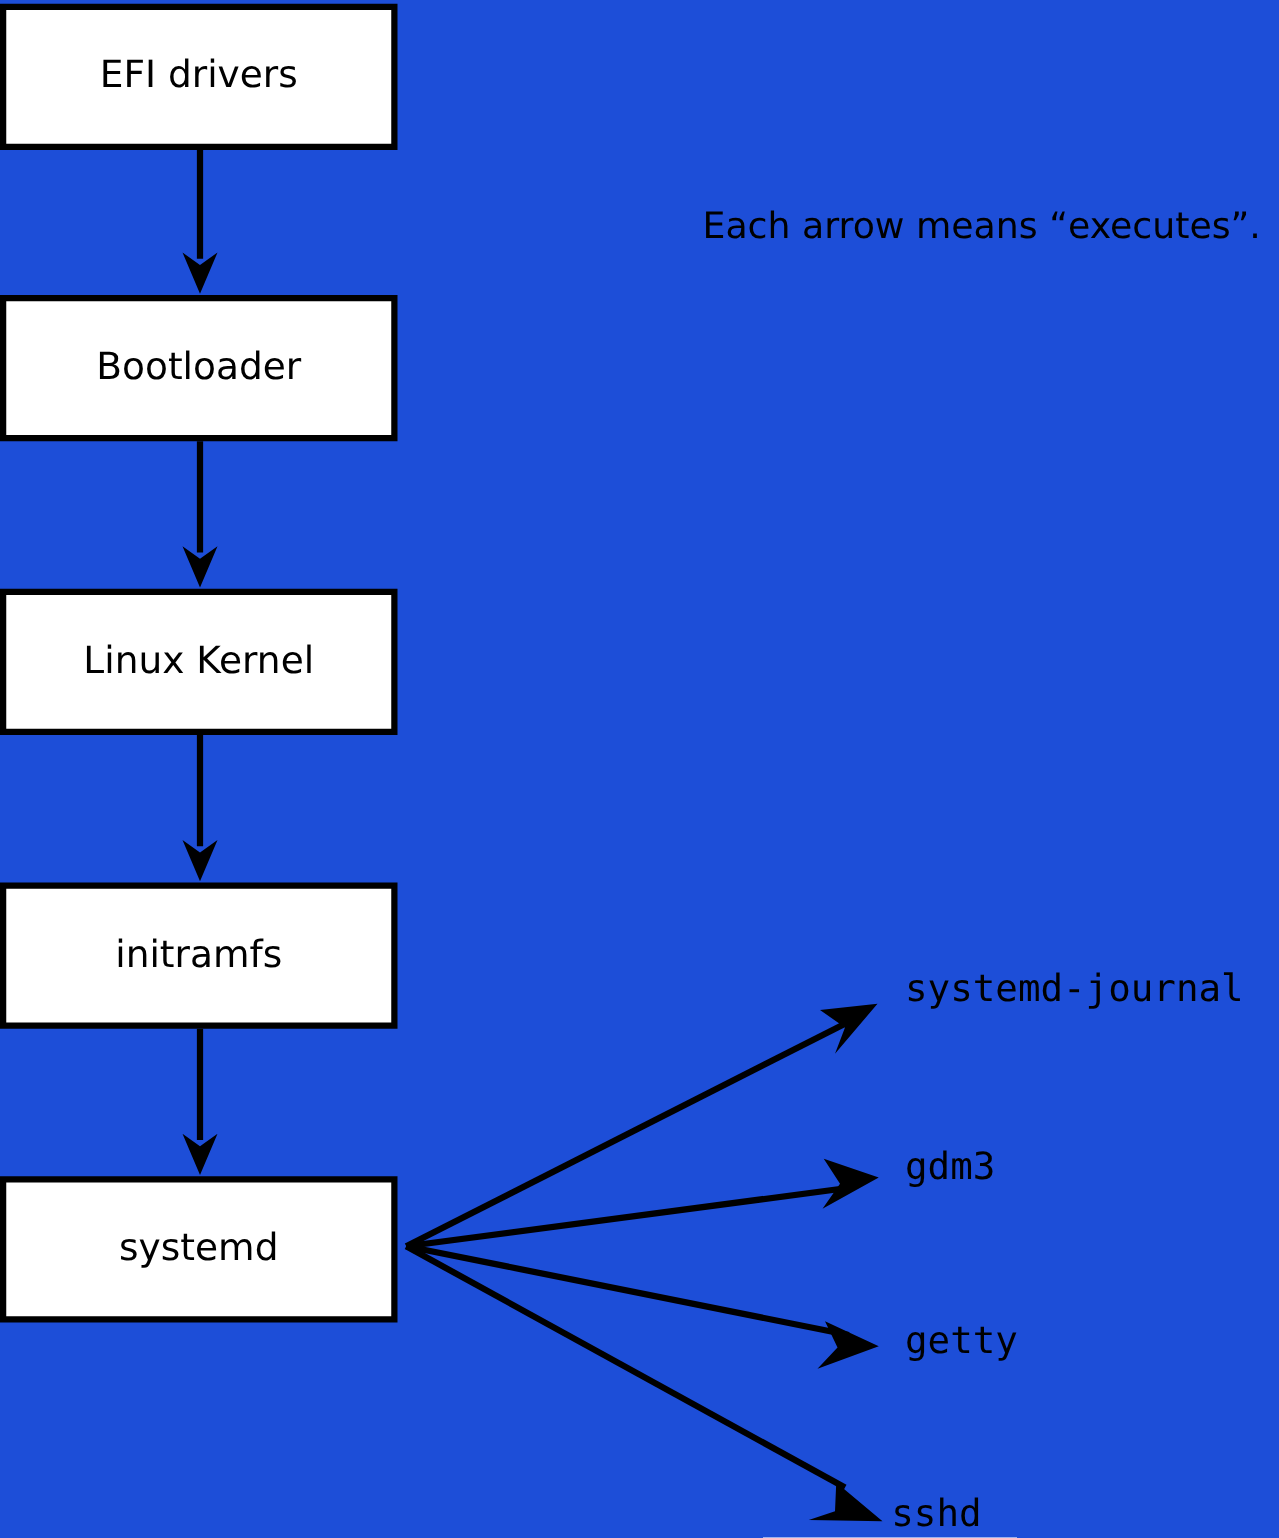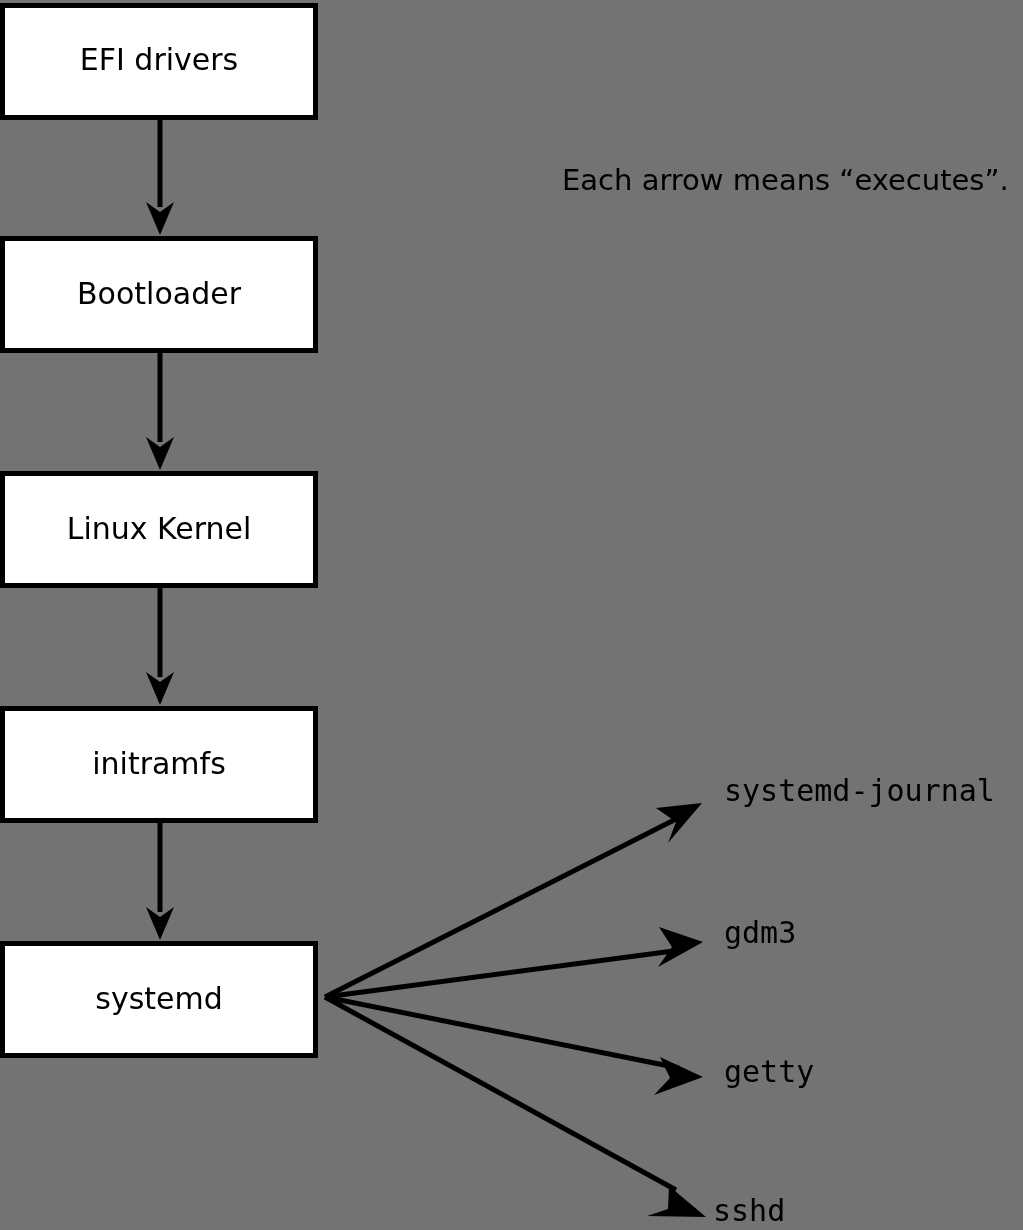--- a/index.html
+++ b/index.html
@@ -10,21 +10,21 @@
   body {
     width: 1023px;
     height: 1230px;
     overflow: hidden;
     font-family: "DejaVu Sans", "Liberation Sans", sans-serif;
   }
   #diagram {
     position: relative;
     width: 1023px;
     height: 1230px;
-    background: #737373;
+    background: #1d4ed8;
   }
   #diagram-svg {
     position: absolute;
     left: 0;
     top: 0;
     width: 1023px;
     height: 1230px;
     display: block;
   }
   .box-label {

